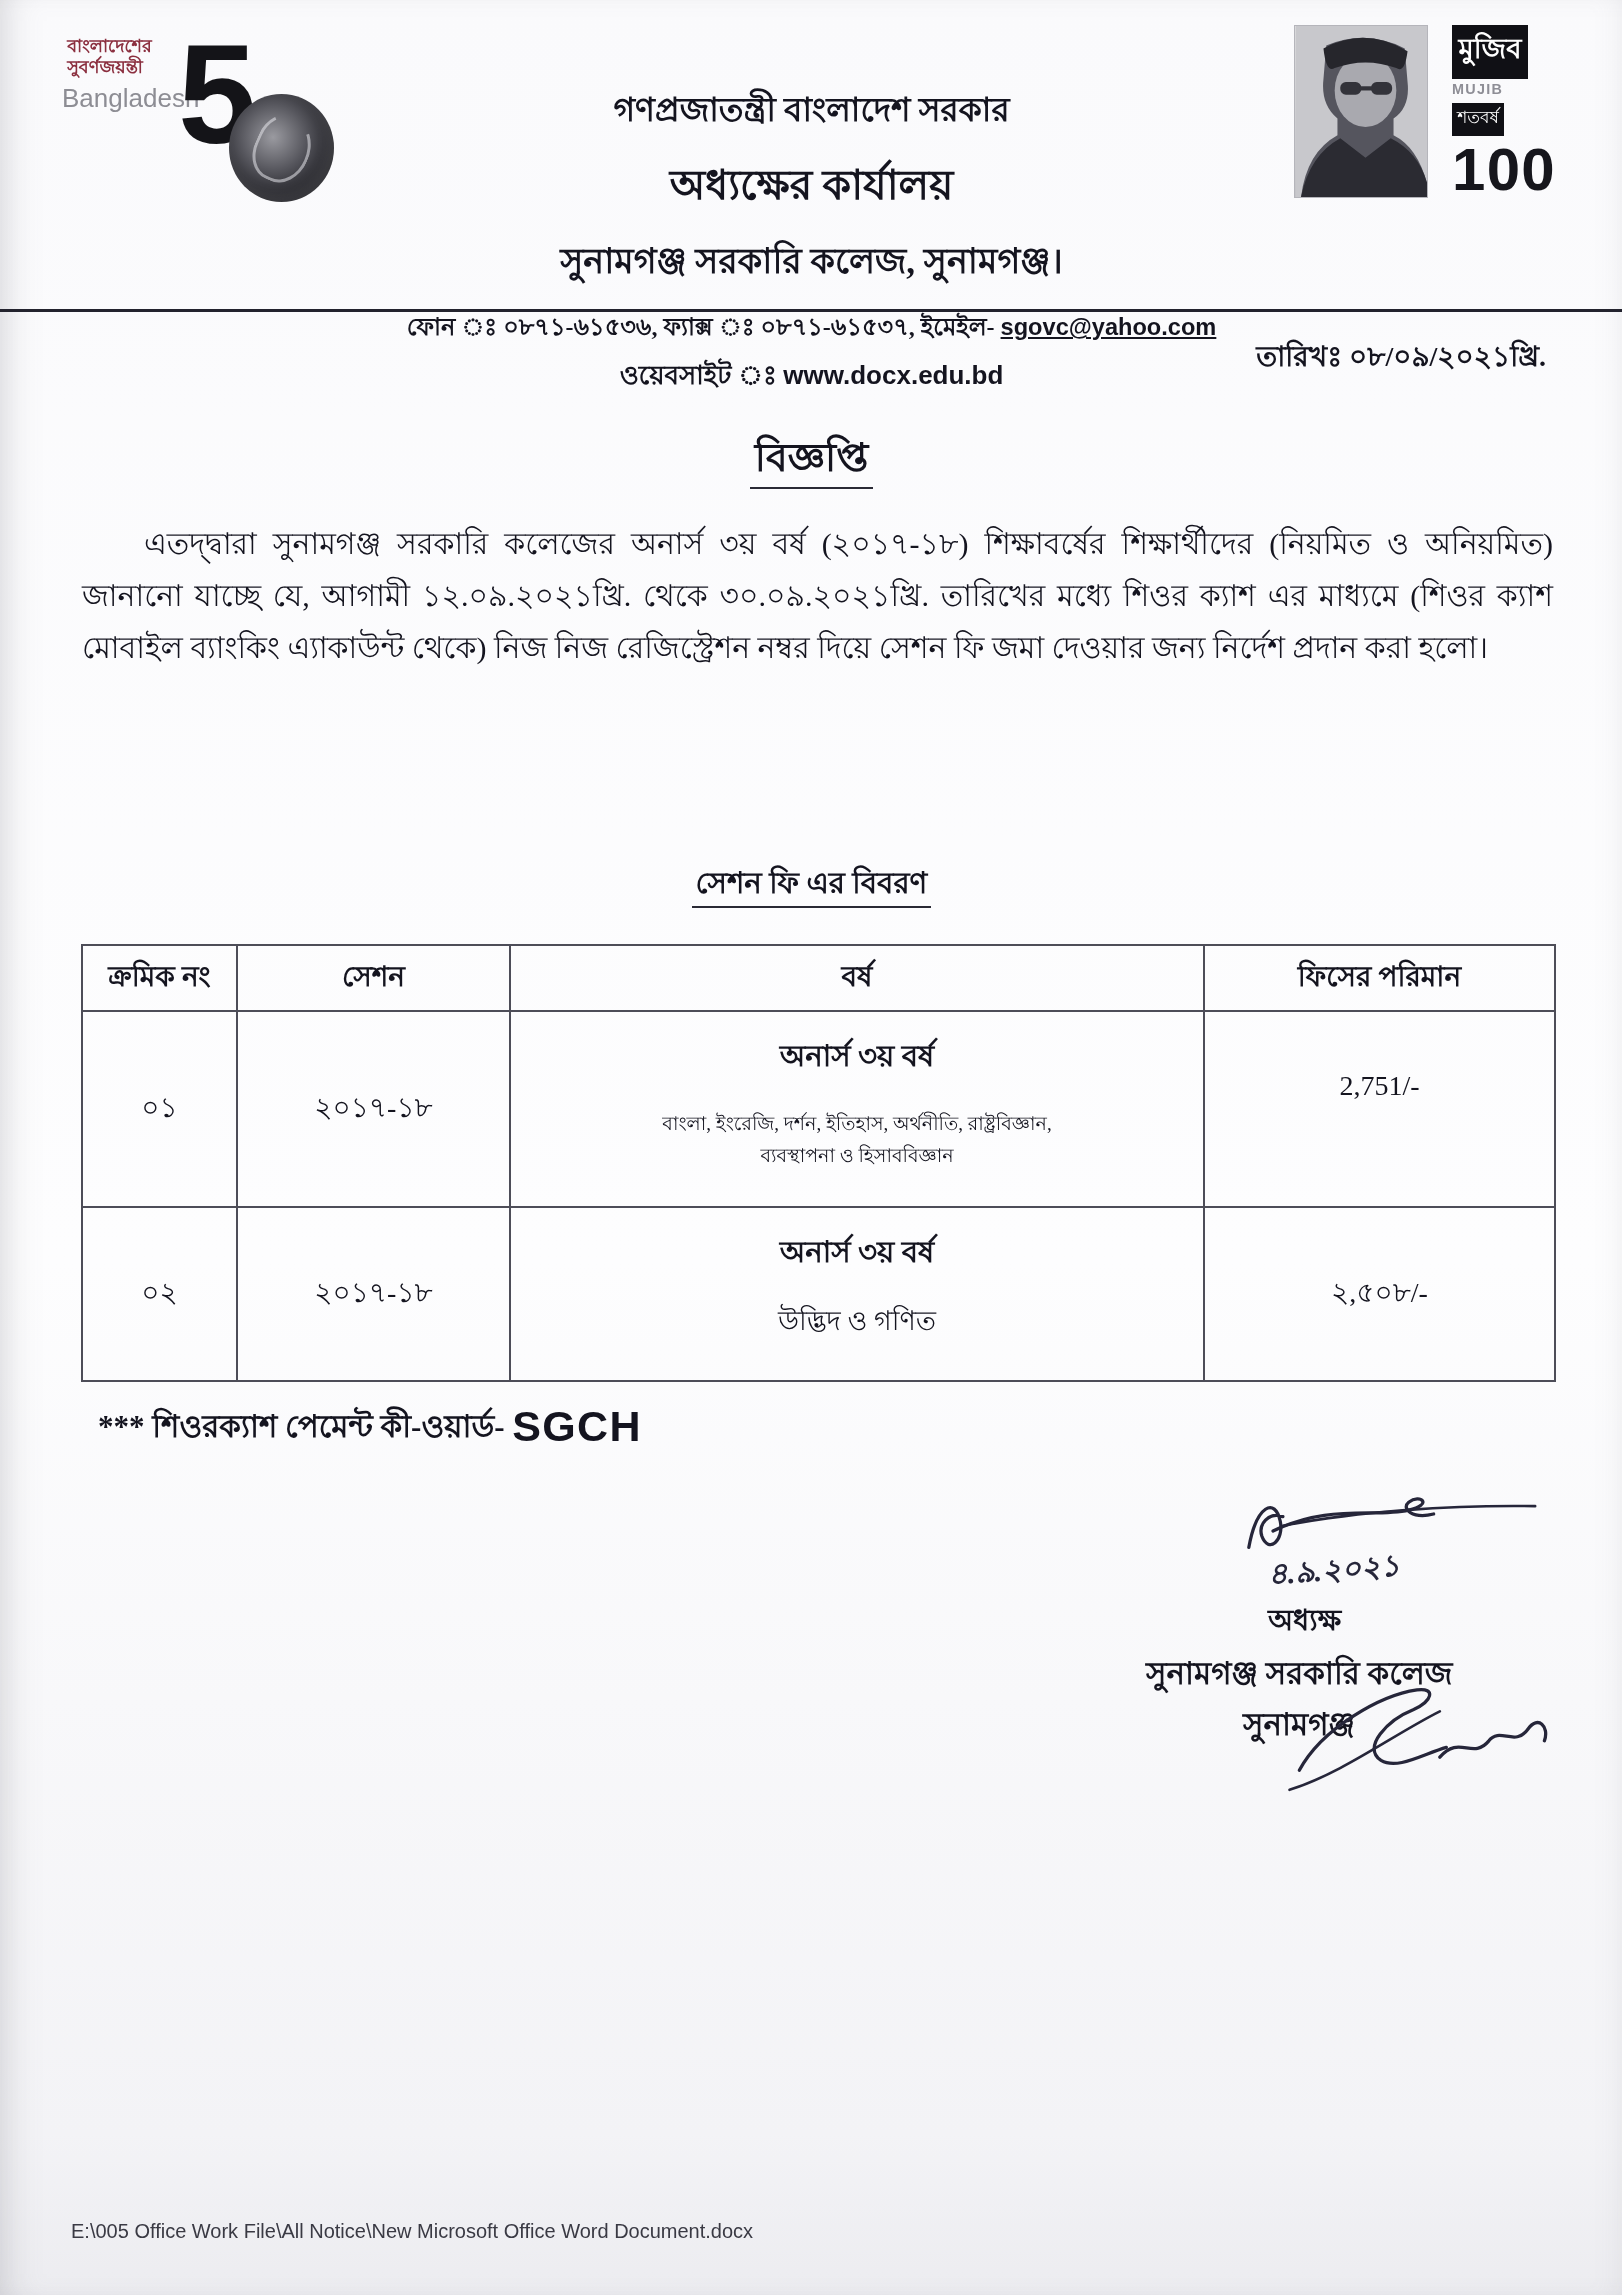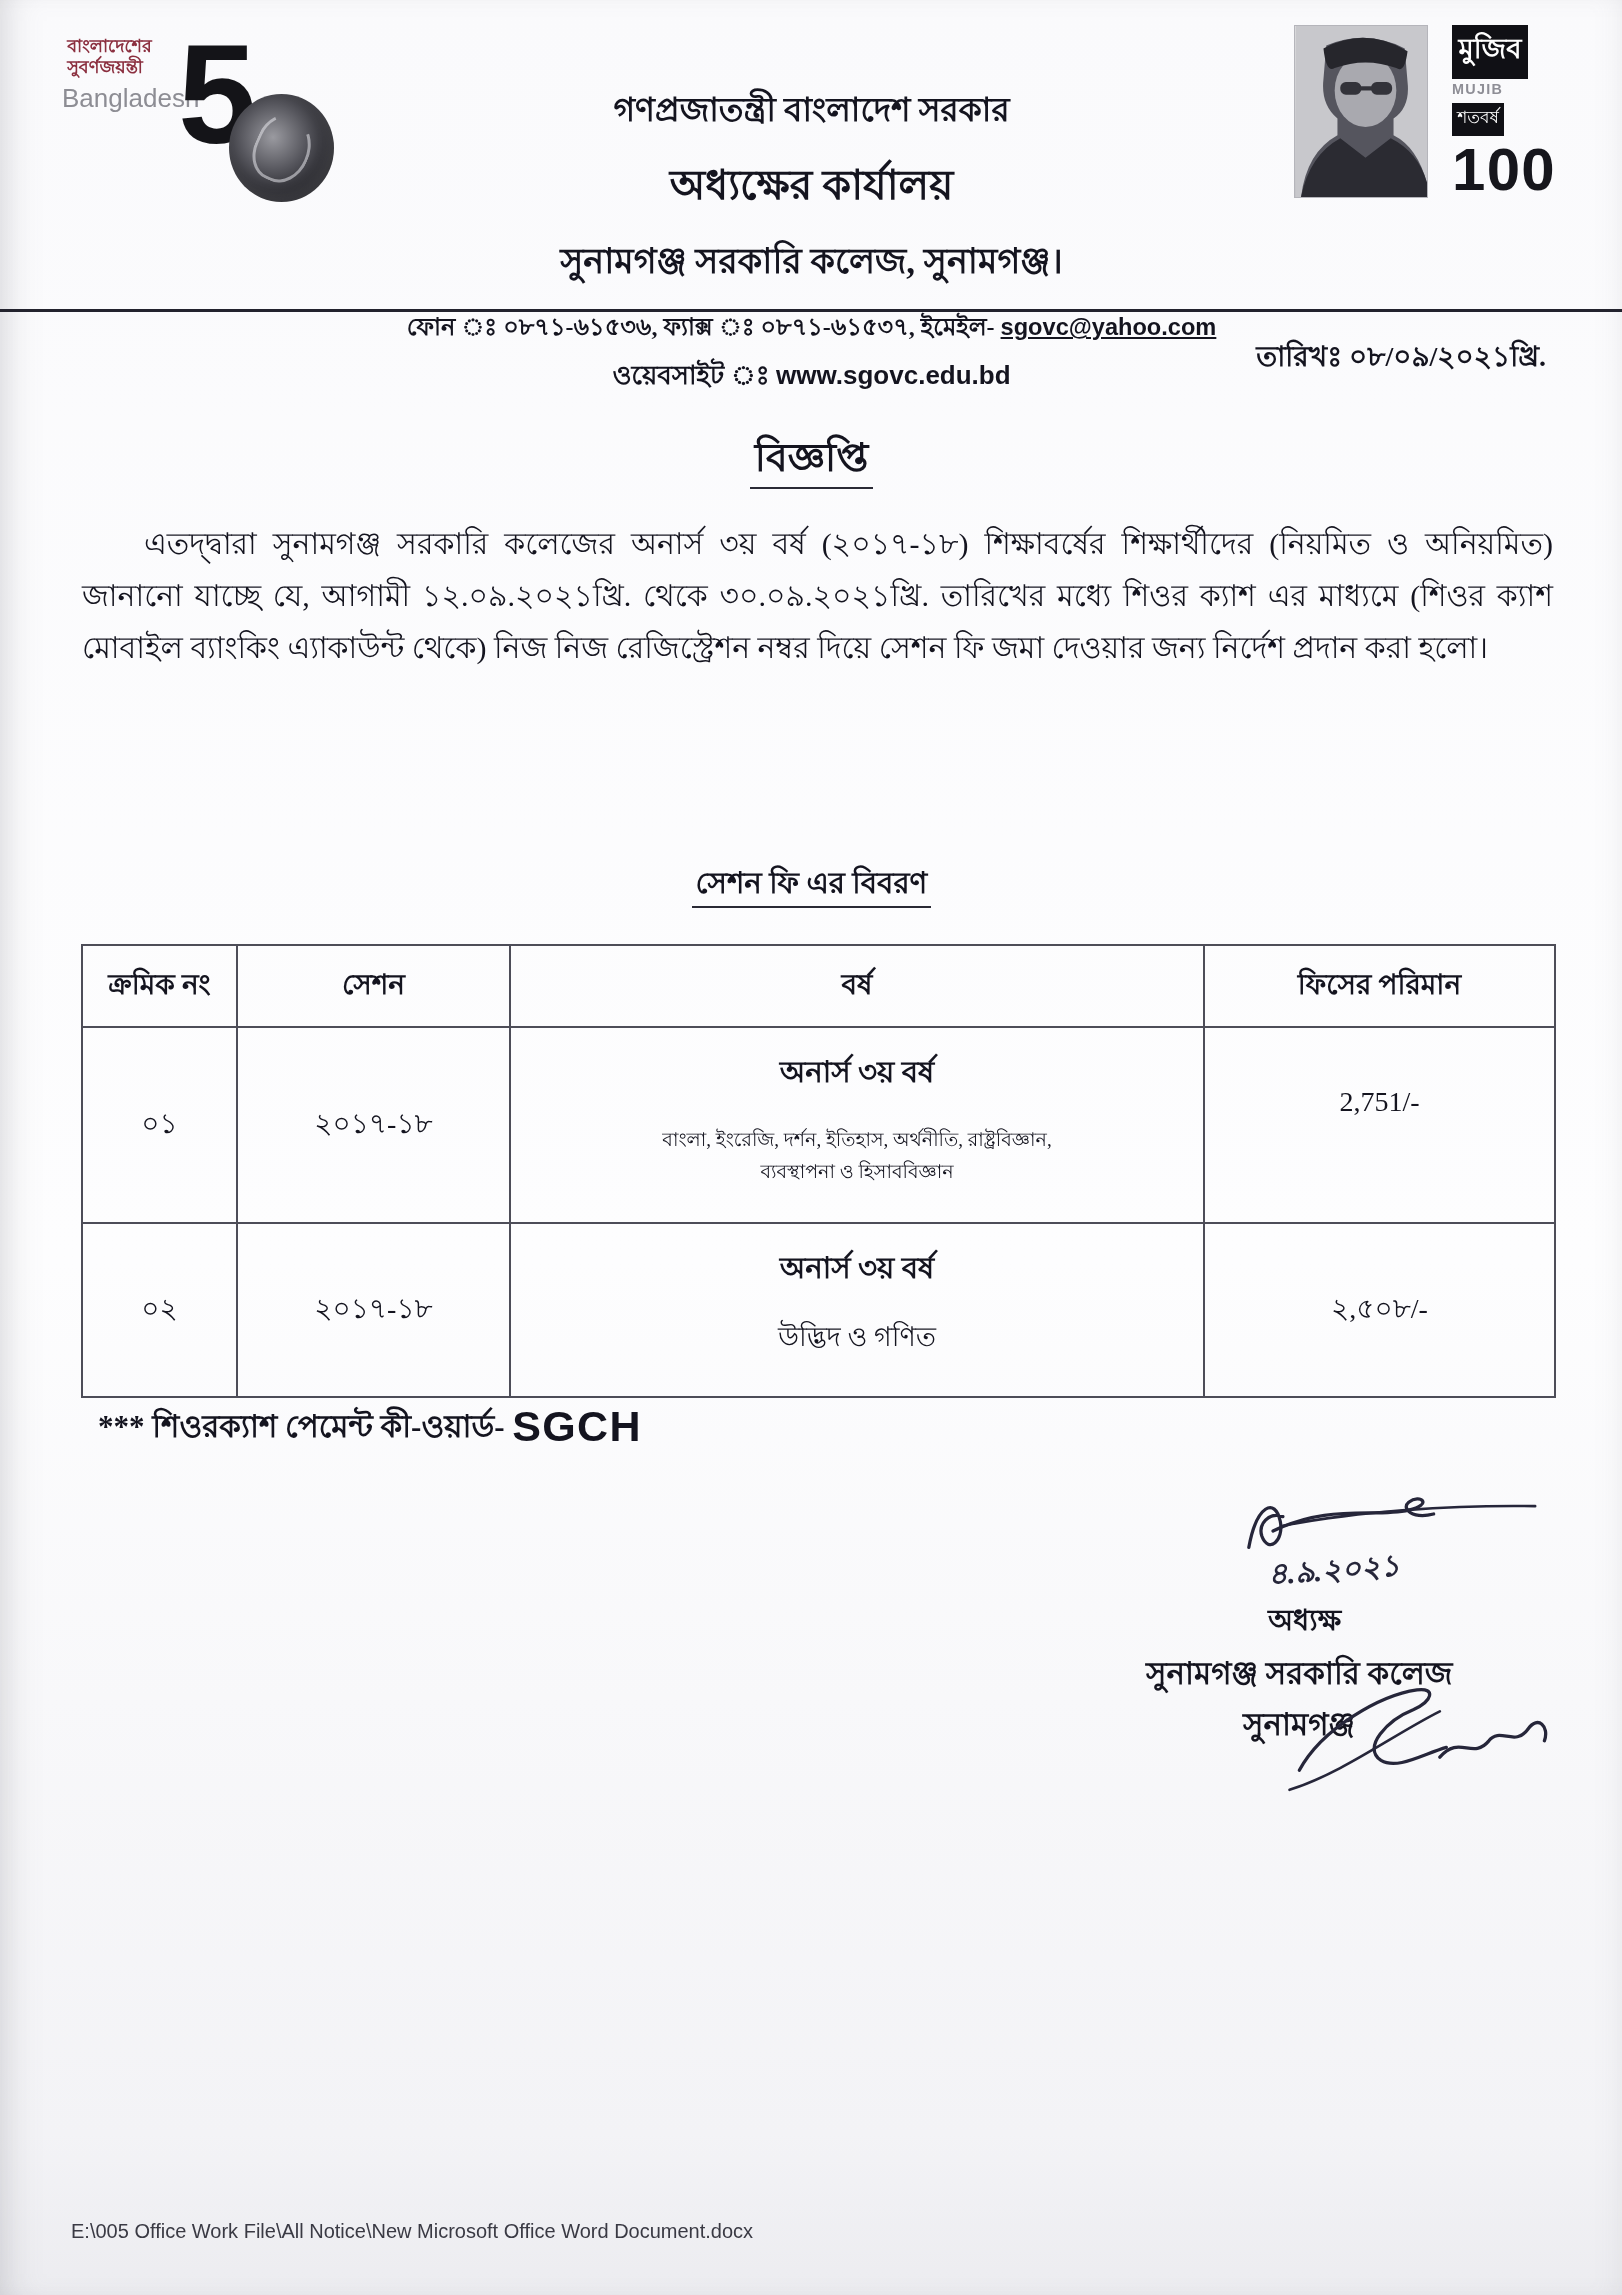--- a/index.html
+++ b/index.html
@@ -46,21 +46,21 @@
   .notice-title{left:0;right:0;top:427px;text-align:center;}
   .notice-title span{font-size:39px;font-weight:700;border-bottom:2.6px solid #2a2a35;padding:0 5.2px 7.9px;margin-top:13px;}
 
   .body-para{top:518px;left:82px;width:1471px;font-size:30px;line-height:1.73;text-align:justify;
              text-indent:62px;font-weight:500;}
 
   .tbl-caption{left:0;right:0;top:860px;text-align:center;}
   .tbl-caption span{font-size:29.4px;font-weight:700;border-bottom:2.6px solid #2a2a35;padding:0 3.9px 6.5px;}
 
   table.fees{position:absolute;top:944px;left:81px;width:1472px;border-collapse:collapse;table-layout:fixed;}
-  table.fees th,table.fees td{border:2px solid #4d4d58;text-align:center;vertical-align:middle;padding:12px;}
+  table.fees th,table.fees td{border:2px solid #4d4d58;text-align:center;vertical-align:middle;padding:4px;}
   table.fees thead th{height:56px;font-size:28px;font-weight:700;}
   .r1{height:196px;}
   .r2{height:174px;}
   .cell-num{font-size:28px;}
   .year-cell{vertical-align:top !important;padding-top:21px !important;}
   .year-title{font-size:29.4px;font-weight:700;}
   .subjects1{font-size:19px;line-height:1.5;margin-top:27.5px;}
   .subjects2{font-size:27px;margin-top:22px;}
 
   .keyword{top:1402px;left:98px;font-size:31px;font-weight:700;}
@@ -114,21 +114,21 @@
   </div>
 
   <div class="abs head">
     <div class="h-line1">গণপ্রজাতন্ত্রী বাংলাদেশ সরকার</div>
     <div class="h-line2">অধ্যক্ষের কার্যালয়</div>
     <div class="h-line3">সুনামগঞ্জ সরকারি কলেজ, সুনামগঞ্জ।</div>
     <div class="h-line4">
       <span>ফোন ঃ ০৮৭১-৬১৫৩৬, ফ্যাক্স ঃ ০৮৭১-৬১৫৩৭, ইমেইল- </span><span class="email">sgovc@yahoo.com</span>
     </div>
     <div class="h-line5">
-      <span>ওয়েবসাইট ঃ </span><span class="site">www.sgovc.edu.bd</span>
+      <span>ওয়েবসাইট ঃ </span><span class="site">www.docx.edu.bd</span>
     </div>
   </div>
 
   <div class="abs rule"></div>
 
   <div class="abs date-line">তারিখঃ ০৮/০৯/২০২১খ্রি.</div>
 
   <div class="abs notice-title">
     <span>বিজ্ঞপ্তি</span>
   </div>

